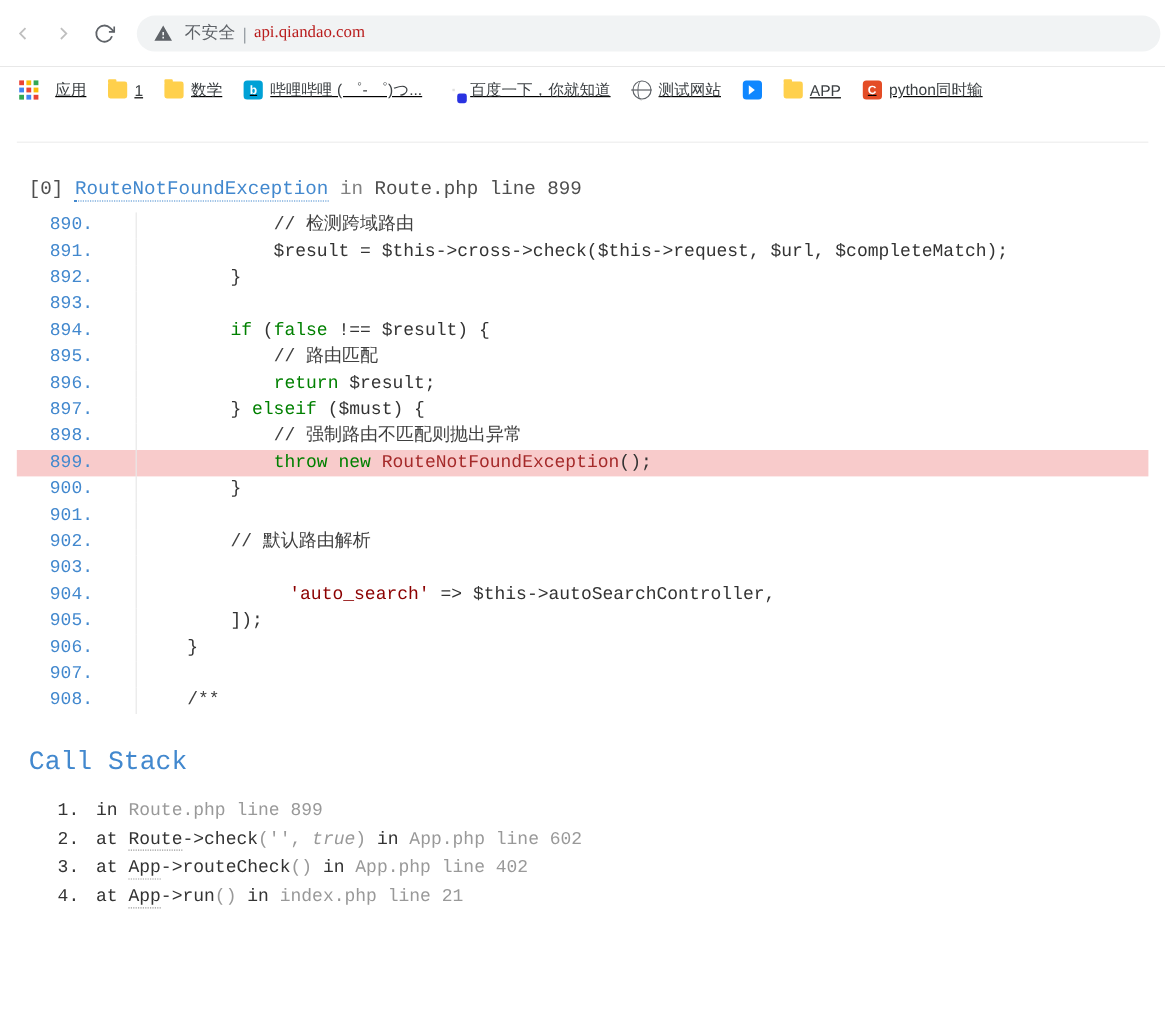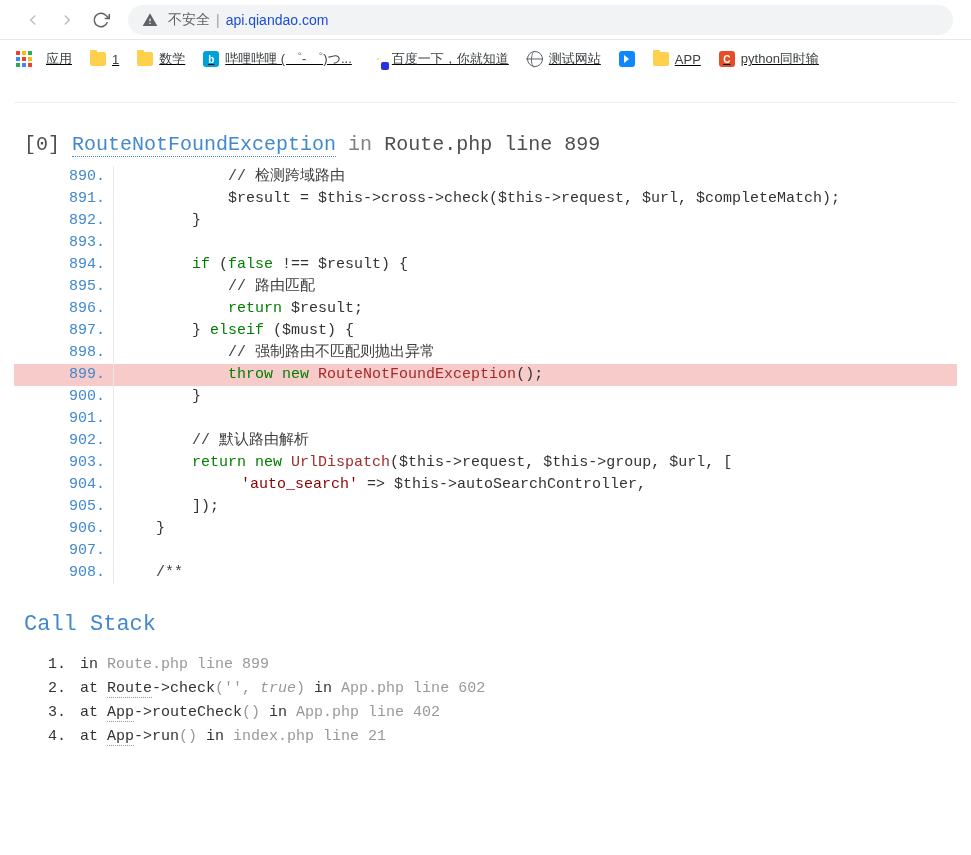--- a/index.html
+++ b/index.html
@@ -1,25 +1,25 @@
 <!DOCTYPE html>
 <html><head>
 <meta charset="utf-8">
 <style>
   * { margin: 0; padding: 0; box-sizing: border-box; }
   body { font-family: -apple-system, BlinkMacSystemFont, "Segoe UI", Helvetica, Arial, sans-serif; background: #fff; width: 971px; }
-  .browser-toolbar { display: flex; align-items: center; padding: 6px 18px; background: #fff; border-bottom: 1px solid #e8e8e8; height: 40px; gap:4px;}
+  .browser-toolbar { display: flex; align-items: center; padding: 6px 4px; background: #fff; border-bottom: 1px solid #e8e8e8; height: 56px; gap:4px;}
   .nav-btn { width: 30px; height: 30px; display:flex; align-items:center; justify-content:center; color:#5f6368; border-radius:50%;}
   .nav-btn svg { width:18px; height:18px; }
   .nav-btn.disabled { color:#bfbfbf; }
   .url-bar { flex:1; display:flex; align-items:center; background:#f1f3f4; border-radius:16px; height:30px; padding:0 14px; margin-left:8px; color:#3c4043; font-size:14px;}
   .url-bar .warn-icon { margin-right:10px; color:#5f6368; display:flex; align-items:center;}
   .url-bar .insecure { color:#5f6368; }
   .url-bar .sep { color:#9aa0a6; margin: 0 6px; }
-  .url-bar .domain-dark { color:#1d4ed8; }
+  .url-bar .domain-dark { color:#b91c1c;font-family:Liberation Serif, serif; }
   .bookmarks-bar { display:flex; align-items:center; padding: 4px 10px; background:#fff; height:38px; gap:2px;text-decoration:underline;}
   .apps-btn { width:28px; height:28px; display:flex; align-items:center; justify-content:center; margin-right:6px;}
   .apps-grid { width:16px; height:16px; display:grid; grid-template-columns:repeat(3,1fr); grid-template-rows:repeat(3,1fr); gap:2px; }
   .apps-grid span:nth-child(1){background:#EA4335;} .apps-grid span:nth-child(2){background:#FBBC05;}
   .apps-grid span:nth-child(3){background:#34A853;} .apps-grid span:nth-child(4){background:#4285F4;}
   .apps-grid span:nth-child(5){background:#EA4335;} .apps-grid span:nth-child(6){background:#FBBC05;}
   .apps-grid span:nth-child(7){background:#34A853;} .apps-grid span:nth-child(8){background:#4285F4;}
   .apps-grid span:nth-child(9){background:#EA4335;}
   .bookmark-item { display:flex; align-items:center; padding:4px 8px; border-radius:4px; font-size:13px; color:#3c4043; gap:6px; white-space:nowrap;}
   .bk-icon { width:16px; height:16px; display:flex; align-items:center; justify-content:center; flex-shrink:0; }
@@ -29,29 +29,29 @@
   .bili { background:#00a1d6; }
   .baidu { background:#fff; border:1px solid #e0e0e0; position:relative;}
   .baidu::after{content:'';position:absolute;width:8px;height:8px;background:#2932e1;border-radius:2px;top:3px;left:3px;}
   .globe-icon { width:16px; height:16px; border:1.5px solid #5f6368; border-radius:50%; position:relative;}
   .globe-icon::before{content:'';position:absolute;left:-1.5px;right:-1.5px;top:50%;border-top:1.5px solid #5f6368;transform:translateY(-50%);}
   .globe-icon::after{content:'';position:absolute;top:-1.5px;bottom:-1.5px;left:50%;border-left:1.5px solid #5f6368;border-radius:50%;transform:translateX(-50%);width:7px;}
   .play-icon { width:16px; height:16px; background:#0f87ff; border-radius:3px; position:relative;}
   .play-icon::after{content:'';position:absolute;left:5px;top:4px;border-left:5px solid #fff;border-top:4px solid transparent;border-bottom:4px solid transparent;}
   .c-icon { background:#e44d26; }
   .error-page { padding: 30px 0 0 0; margin: 24px 14px 0 14px; border-top:1px solid #eee;}
-  .error-header { font-family: Consolas, "Courier New", monospace; font-size:20px; padding: 0 10px 10px 10px; color:#4e4e4e;}
+  .error-header { font-family: Consolas, "Courier New", monospace; font-size:16px; padding: 0 10px 10px 10px; color:#4e4e4e;}
   .error-header .idx { color:#4e4e4e; }
   .error-header .exc { color:#4288ce; border-bottom:1px dotted #4288ce; }
   .error-header .in { color:#818181; }
   .error-header .file { color:#4e4e4e; }
   .error-msg { font-size:28px; color:#2a2a2a; padding: 6px 10px 18px 10px; font-weight:400;}
   .code-block { font-family: Consolas, "Courier New", monospace; font-size:15px; line-height:22px; }
   .code-line { display:flex; }
-  .code-line .ln { width:100px; text-align:right; padding-right:8px; color:#4288ce; user-select:none; border-right:1px solid #e8e8e8;}
+  .code-line .ln { width:100px; text-align:center; padding-right:8px; color:#4288ce; user-select:none; border-right:1px solid #e8e8e8;}
   .code-line .code { flex:1; padding-left:6px; white-space:pre; color:#333;}
   .code-line.hl { background:#f8cbcb; }
   .c-comm { color:#404040; }
   .c-kw { color:#008000; }
   .c-str { color:#8b0000;margin-left:13px; }
   .c-cls { color:#a52a2a; }
   .callstack { padding: 28px 10px 10px 10px; font-family: Consolas, "Courier New", monospace; }
   .callstack-title { color:#4288ce; font-size:22px; margin-bottom:16px;}
   .callstack ol { list-style:none; }
   .callstack li { display:flex; font-size:15px; line-height:24px; }
@@ -215,21 +215,20 @@
       <div class="code-line">
         <div class="ln">901.</div>
         <div class="code"></div>
       </div>
       <div class="code-line">
         <div class="ln">902.</div>
         <div class="code">        <span class="c-comm">// 默认路由解析</span></div>
       </div>
       <div class="code-line">
         <div class="ln">903.</div>
-        <div class="code">        <span class="c-kw">return</span> <span class="c-kw">new</span> <span class="c-cls">UrlDispatch</span>($this-&gt;request, $this-&gt;group, $url, [</div>
       </div>
       <div class="code-line">
         <div class="ln">904.</div>
         <div class="code">            <span class="c-str">'auto_search'</span> =&gt; $this-&gt;autoSearchController,</div>
       </div>
       <div class="code-line">
         <div class="ln">905.</div>
         <div class="code">        ]);</div>
       </div>
       <div class="code-line">

